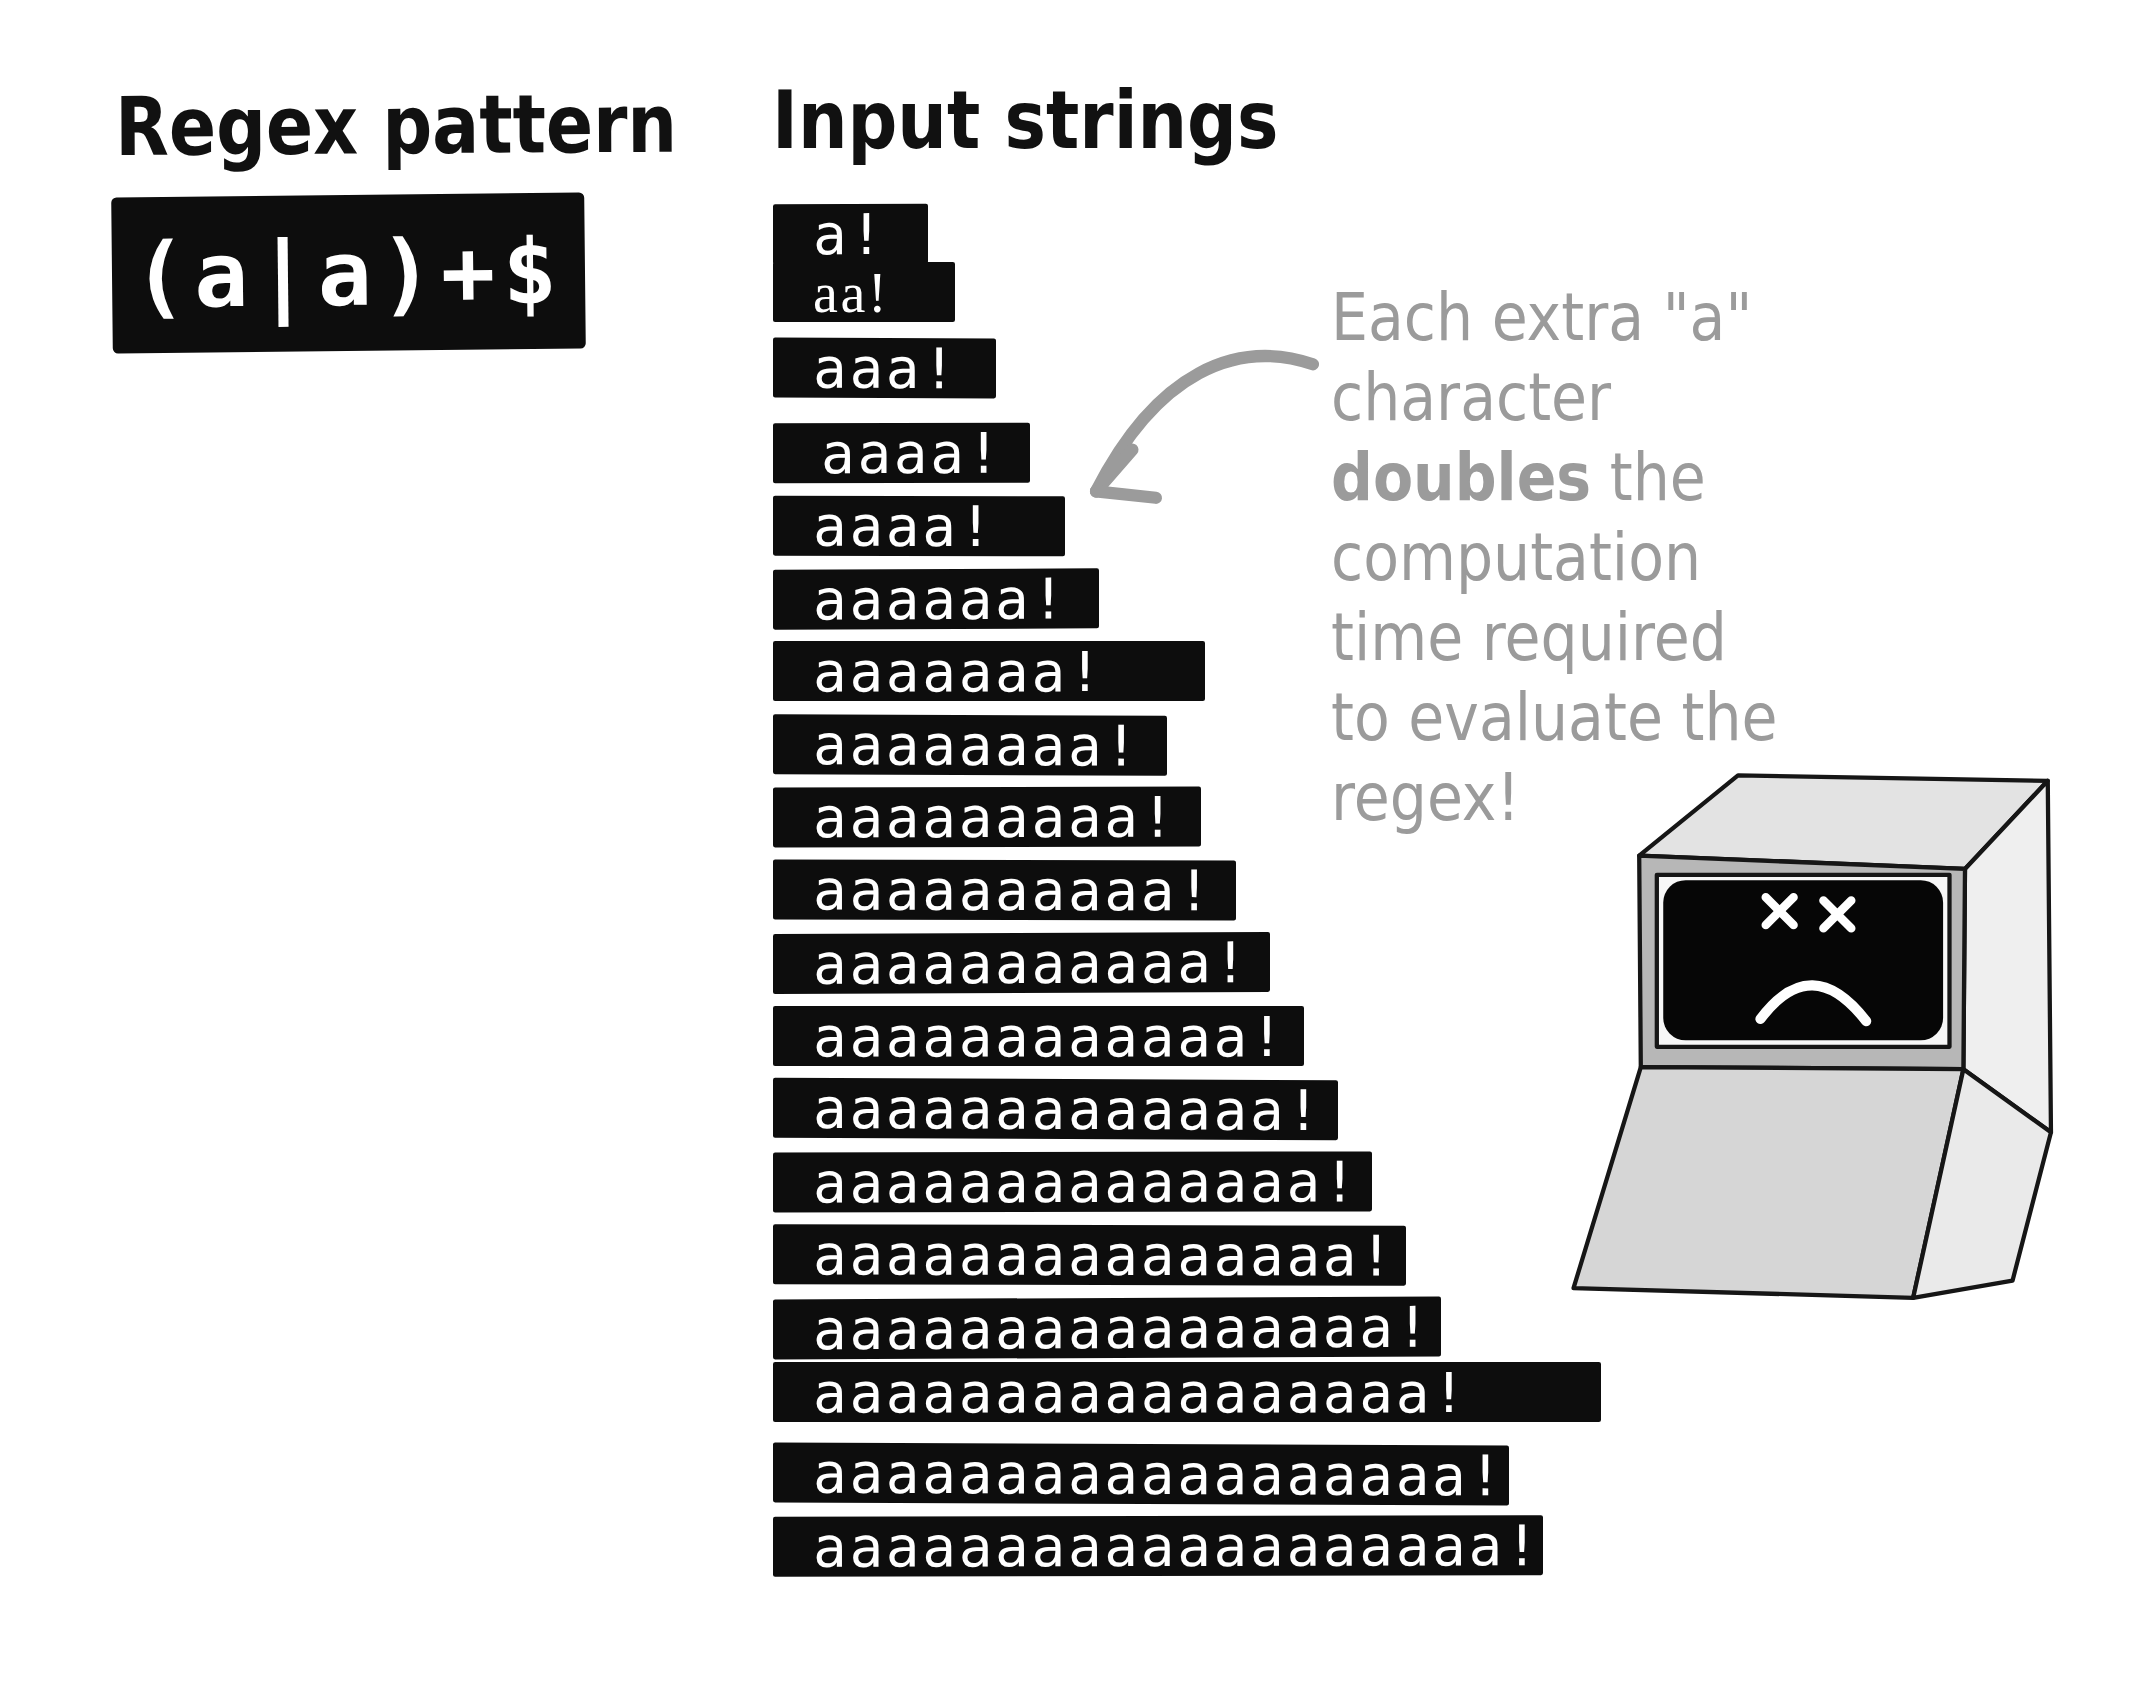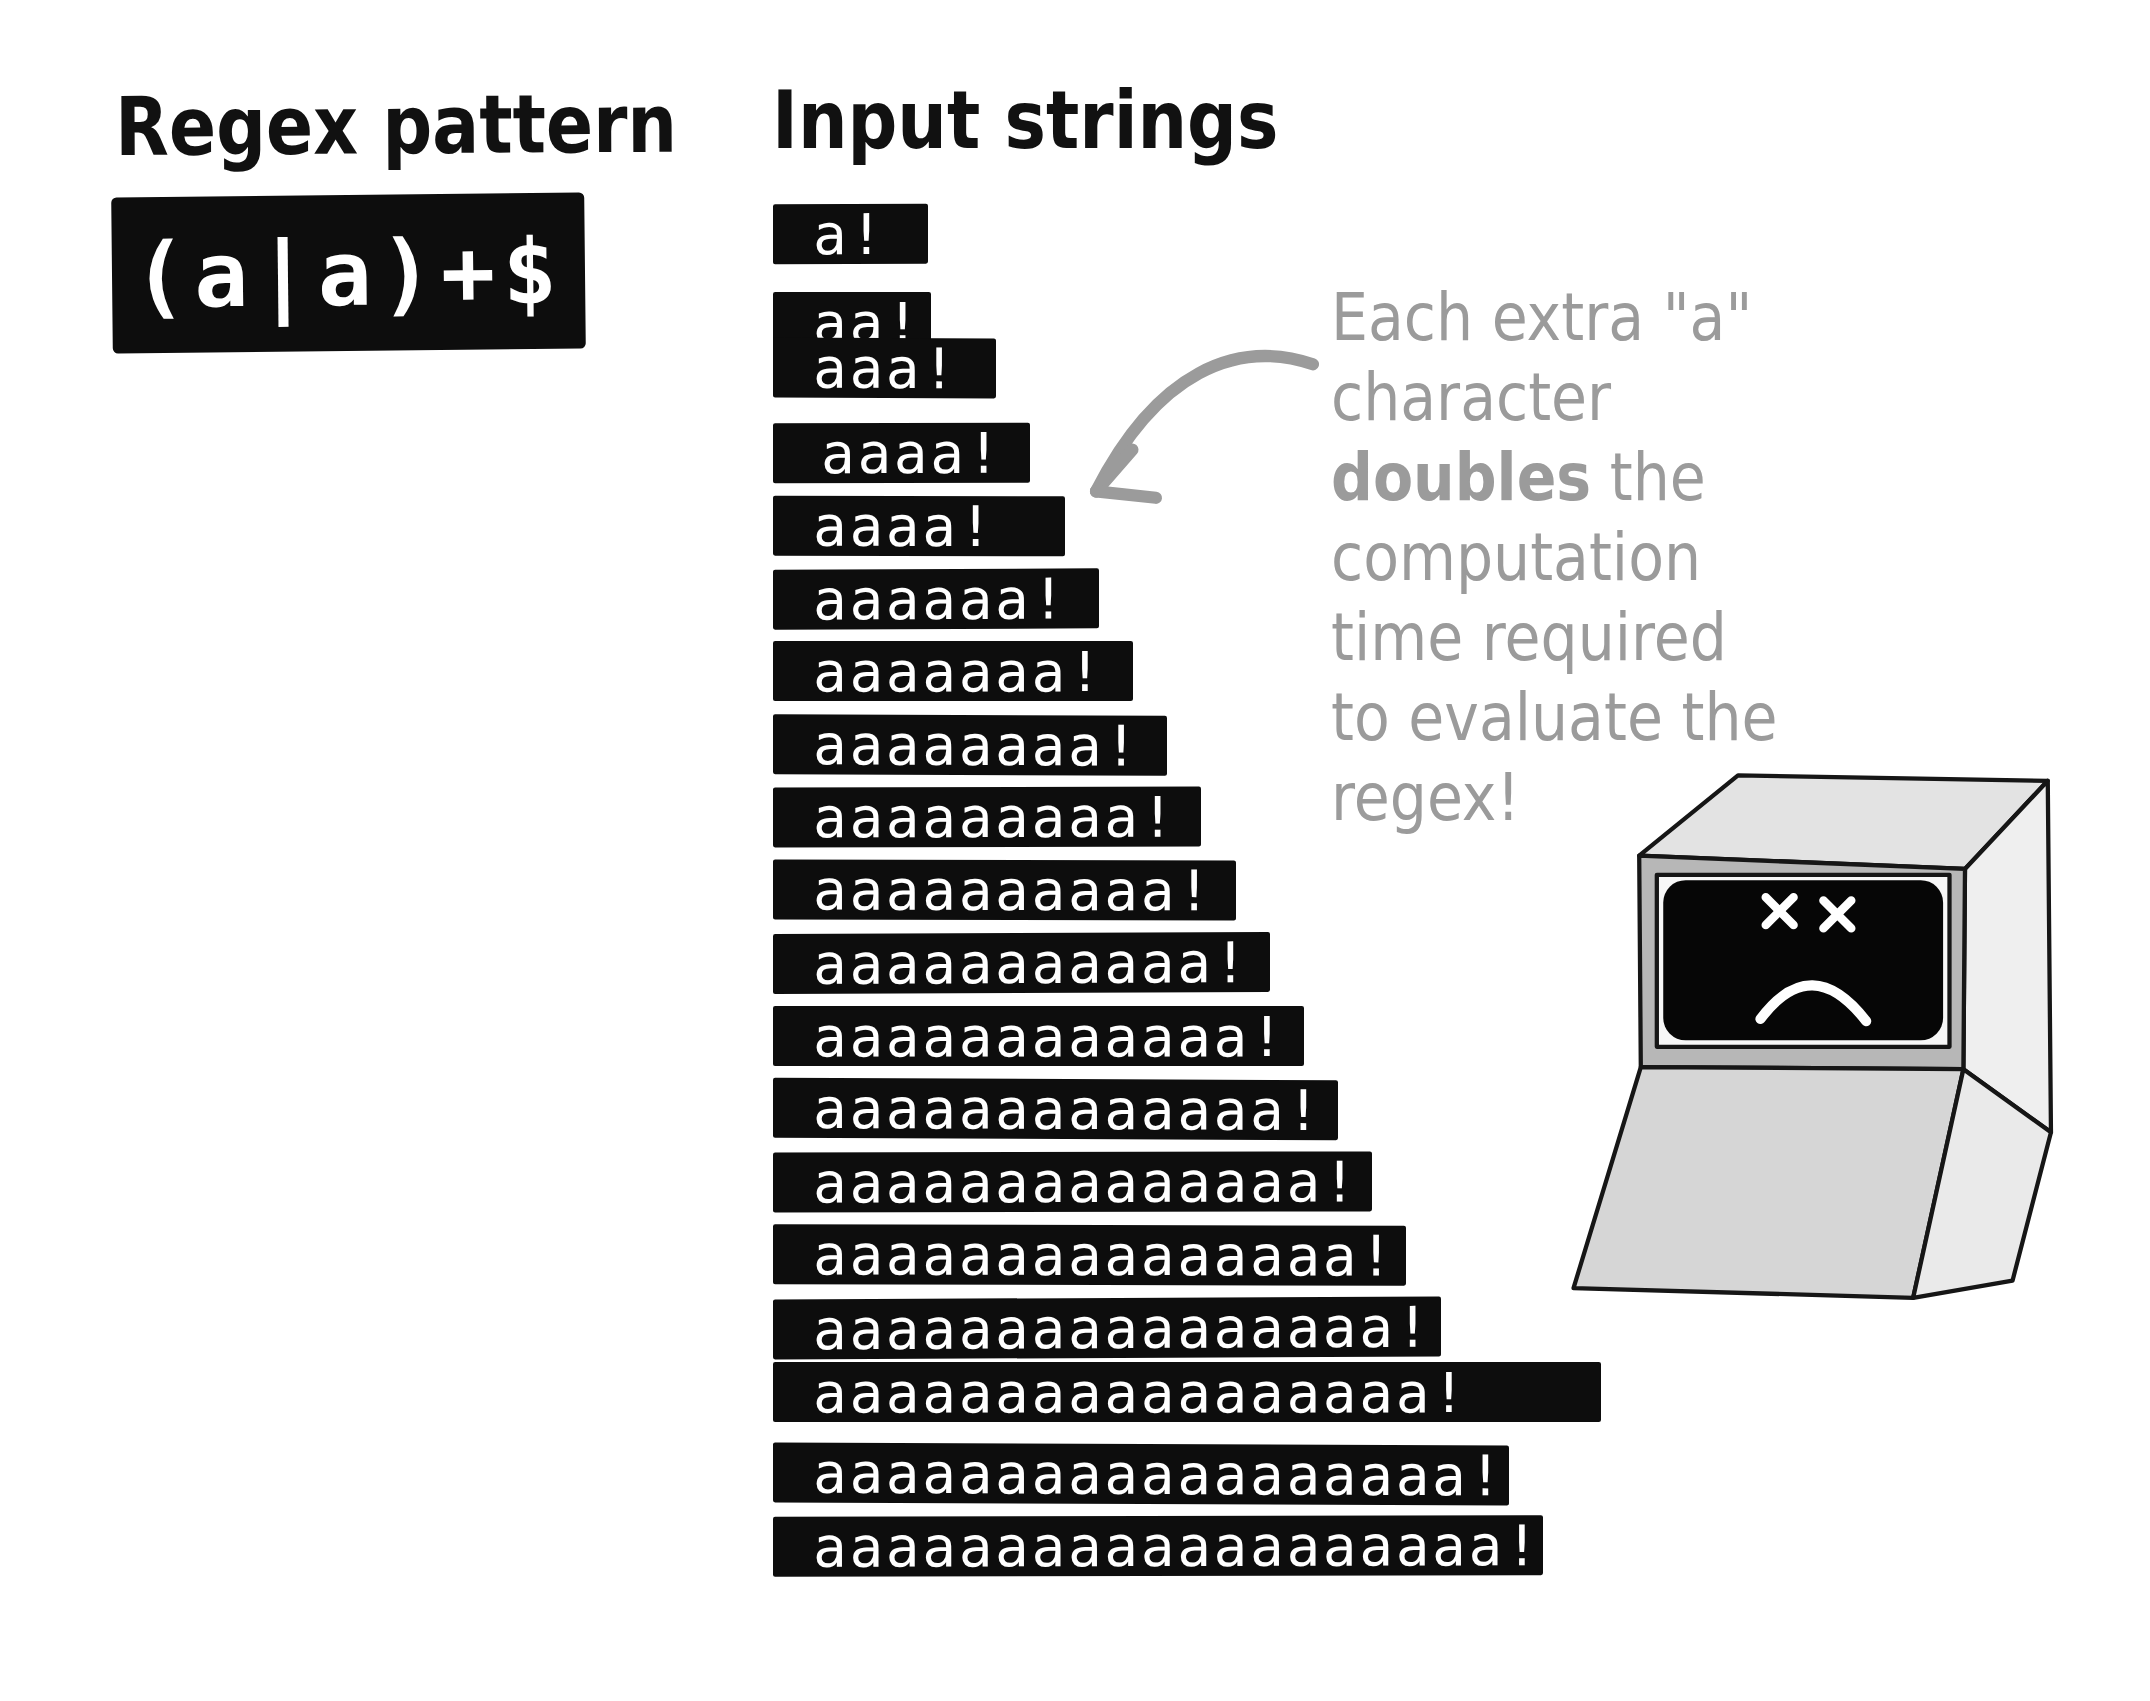--- a/index.html
+++ b/index.html
@@ -58,26 +58,26 @@
   <div id="regex-heading" class="heading">Regex pattern</div>
 
   <div class="pattern-box">
     <span class="pattern-text">(a|a)+$</span>
   </div>
 
   <div id="input-heading" class="heading">Input strings</div>
 
   <div>
       <div class="bar" style="top: 204px; width: 155px; transform: skewY(-0.24deg);">a!</div>
-      <div class="bar" style="top: 292px; width: 158px; transform: skewY(0deg);">aa!</div>
+      <div class="bar" style="top: 262px; width: 182px; transform: skewY(0deg); font-family: Liberation Serif, serif;">aa!</div>
       <div class="bar" style="top: 338px; width: 223px; transform: skewY(0.24deg);">aaa!</div>
       <div class="bar" style="top: 423px; width: 257px; transform: skewY(-0.12deg); padding-left: 48px;">aaaa!</div>
       <div class="bar" style="top: 496px; width: 292px; transform: skewY(0.12deg);">aaaa!</div>
       <div class="bar" style="top: 569px; width: 326px; transform: skewY(-0.24deg);">aaaaaa!</div>
-      <div class="bar" style="top: 641px; width: 360px; transform: skewY(0deg);">aaaaaaa!</div>
+      <div class="bar" style="top: 641px; width: 432px; transform: skewY(0deg);">aaaaaaa!</div>
       <div class="bar" style="top: 715px; width: 394px; transform: skewY(0.24deg);">aaaaaaaa!</div>
       <div class="bar" style="top: 787px; width: 428px; transform: skewY(-0.12deg);">aaaaaaaaa!</div>
       <div class="bar" style="top: 860px; width: 463px; transform: skewY(0.12deg);">aaaaaaaaaa!</div>
       <div class="bar" style="top: 933px; width: 497px; transform: skewY(-0.24deg);">aaaaaaaaaaa!</div>
       <div class="bar" style="top: 1006px; width: 531px; transform: skewY(0deg);">aaaaaaaaaaaa!</div>
       <div class="bar" style="top: 1079px; width: 565px; transform: skewY(0.24deg);">aaaaaaaaaaaaa!</div>
       <div class="bar" style="top: 1152px; width: 599px; transform: skewY(-0.12deg);">aaaaaaaaaaaaaa!</div>
       <div class="bar" style="top: 1225px; width: 633px; transform: skewY(0.12deg);">aaaaaaaaaaaaaaa!</div>
       <div class="bar" style="top: 1298px; width: 668px; transform: skewY(-0.24deg);">aaaaaaaaaaaaaaaa!</div>
       <div class="bar" style="top: 1362px; width: 828px; transform: skewY(0deg);">aaaaaaaaaaaaaaaaa!</div>

